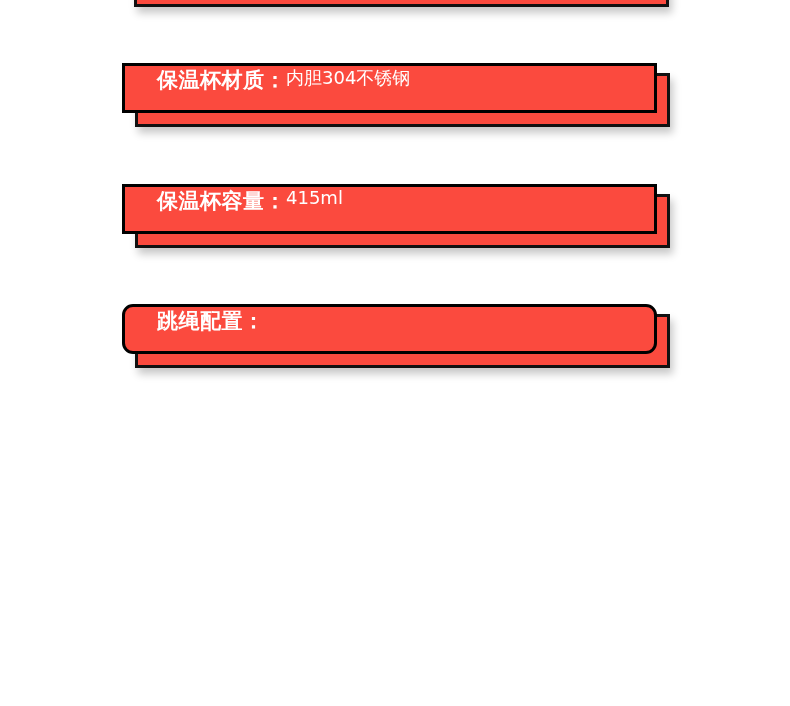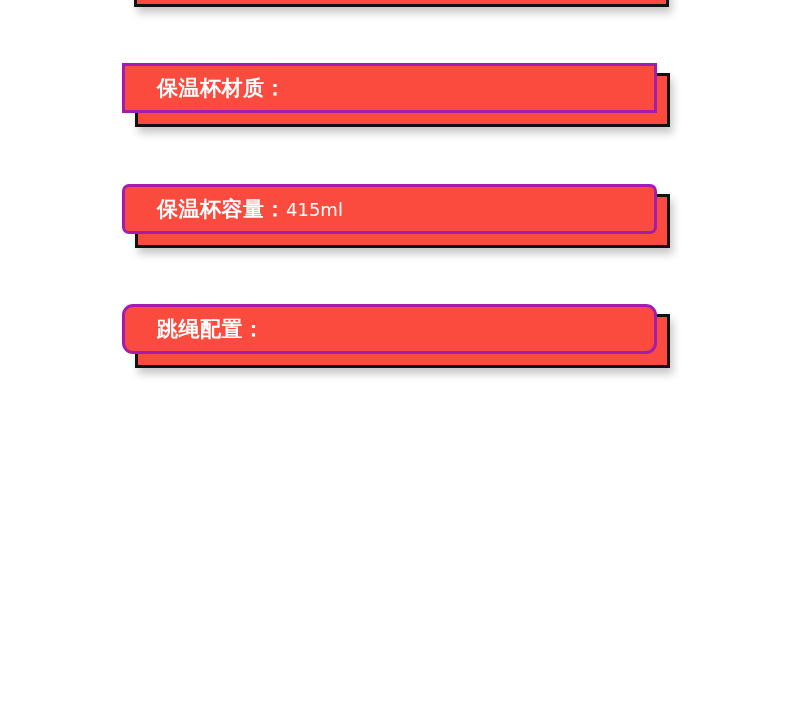--- a/index.html
+++ b/index.html
@@ -1,36 +1,37 @@
 <!DOCTYPE html>
 <html><head>
 <meta charset="utf-8">
 <style>
   html,body{margin:0;padding:0;}
   body{width:790px;height:706px;background:#ffffff;position:relative;overflow:hidden;
        font-family:"DejaVu Sans","Liberation Sans",sans-serif;}
   .back{position:absolute;background:#fb4a3e;border:3px solid #111;box-sizing:border-box;
         box-shadow:3px 6px 8px rgba(0,0,0,0.22);}
-  .front{position:absolute;background:#fb4a3e;border:3px solid #a21caf;box-sizing:border-box;
-         display:flex;align-items:center;color:#fff;white-space:nowrap;}
+  .front{position:absolute;background:#fb4a3e;border:3px solid #000000;box-sizing:border-box;
+         display:flex;align-items:flex-start;color:#fff;white-space:nowrap;}
   .label{font-weight:bold;font-size:21px;margin-left:32px;letter-spacing:0.5px;}
   .value{font-size:18px;}
 </style>
 </head>
 <body>
 
 <div class="back" style="left:134px;top:-40px;width:535px;height:47px;"></div>
 
 <div class="back" style="left:135px;top:73px;width:535px;height:54px;"></div>
 <div class="front" style="left:122px;top:63px;width:535px;height:50px;">
   <span class="label">保温杯材质：</span>
+  <span class="value">内胆304不锈钢</span>
 </div>
 
 <div class="back" style="left:135px;top:194px;width:535px;height:54px;"></div>
-<div class="front" style="left:122px;top:184px;width:535px;height:50px;border-radius:7px;">
+<div class="front" style="left:122px;top:184px;width:535px;height:50px;">
   <span class="label">保温杯容量：</span>
   <span class="value">415ml</span>
 </div>
 
 <div class="back" style="left:135px;top:314px;width:535px;height:54px;"></div>
 <div class="front" style="left:122px;top:304px;width:535px;height:50px;border-radius:11px;">
   <span class="label">跳绳配置：</span>
 </div>
 
 </body></html>

